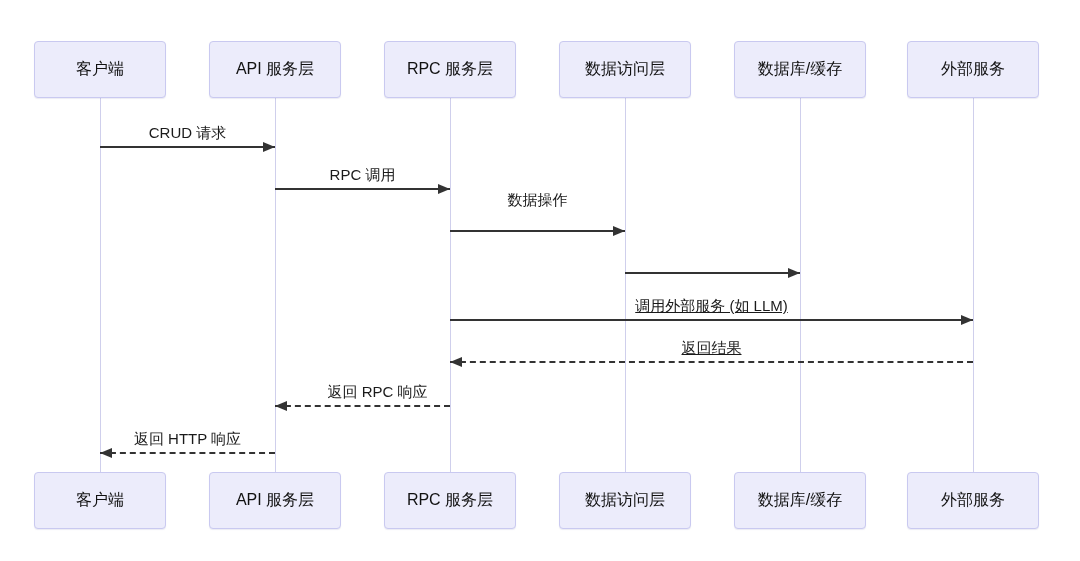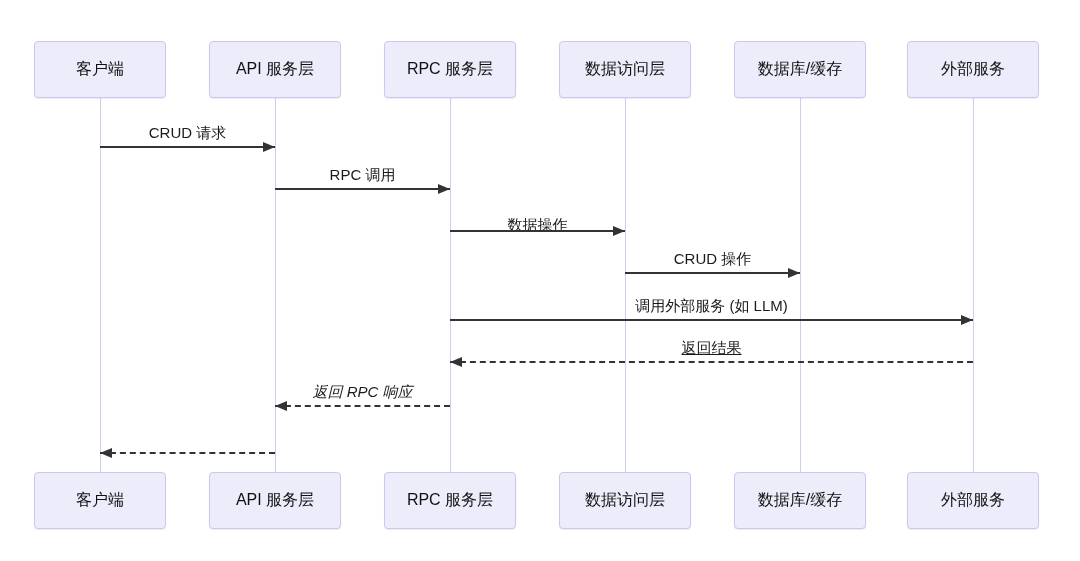--- a/index.html
+++ b/index.html
@@ -75,40 +75,40 @@
     </div>
 
   <div class="msg-label" style="left:100px;width:175px;top:124px;">CRUD 请求</div>
   <div class="msg-line solid" style="left:100px;width:175px;top:146px;"></div>
   <div class="head right" style="left:263px;top:142px;"></div>
 
   <div class="msg-label" style="left:275px;width:175px;top:166px;">RPC 调用</div>
   <div class="msg-line solid" style="left:275px;width:175px;top:188px;"></div>
   <div class="head right" style="left:438px;top:184px;"></div>
 
-  <div class="msg-label" style="left:450px;width:175px;top:216px;">数据操作</div>
+  <div class="msg-label" style="left:450px;width:175px;top:191px;">数据操作</div>
   <div class="msg-line solid" style="left:450px;width:175px;top:230px;"></div>
   <div class="head right" style="left:613px;top:226px;"></div>
 
-  <div class="msg-label" style="left:625px;width:175px;top:250px;">CRUD 操作</div>
   <div class="msg-line solid" style="left:625px;width:175px;top:272px;"></div>
   <div class="head right" style="left:788px;top:268px;"></div>
 
-  <div class="msg-label" style="left:450px;width:523px;top:297px;">调用外部服务 (如 LLM)</div>
+  <div class="msg-label" style="left:450px;width:523px;top:297px;text-decoration:underline;">调用外部服务 (如 LLM)</div>
   <div class="msg-line solid" style="left:450px;width:523px;top:319px;"></div>
   <div class="head right" style="left:961px;top:315px;"></div>
 
   <div class="msg-label" style="left:450px;width:523px;top:339px;text-decoration:underline;">返回结果</div>
   <div class="msg-line dashed" style="left:450px;width:523px;top:361px;"></div>
   <div class="head left" style="left:450px;top:357px;"></div>
 
-  <div class="msg-label" style="left:275px;width:175px;top:383px;font-style:italic;">返回 RPC 响应</div>
+  <div class="msg-label" style="left:290px;width:175px;top:383px;">返回 RPC 响应</div>
   <div class="msg-line dashed" style="left:275px;width:175px;top:405px;"></div>
   <div class="head left" style="left:275px;top:401px;"></div>
 
+  <div class="msg-label" style="left:100px;width:175px;top:430px;">返回 HTTP 响应</div>
   <div class="msg-line dashed" style="left:100px;width:175px;top:452px;"></div>
   <div class="head left" style="left:100px;top:448px;"></div>
 
   <div class="actor" style="left:34px;top:472px;">
       <span>客户端</span>
     </div>
   <div class="actor" style="left:209px;top:472px;">
       <span>API 服务层</span>
     </div>
   <div class="actor" style="left:384px;top:472px;">

